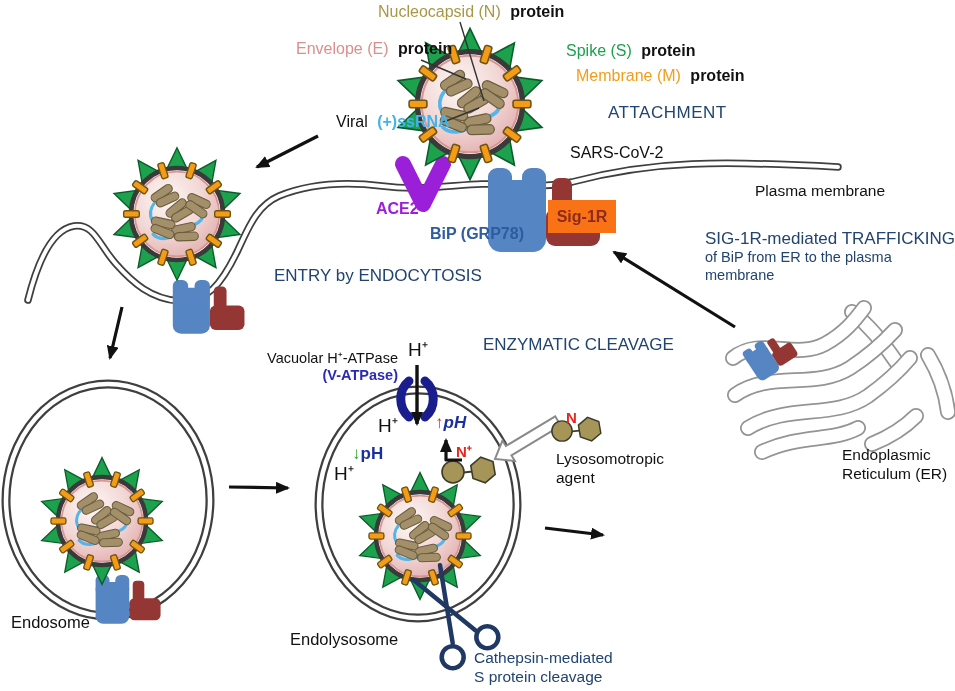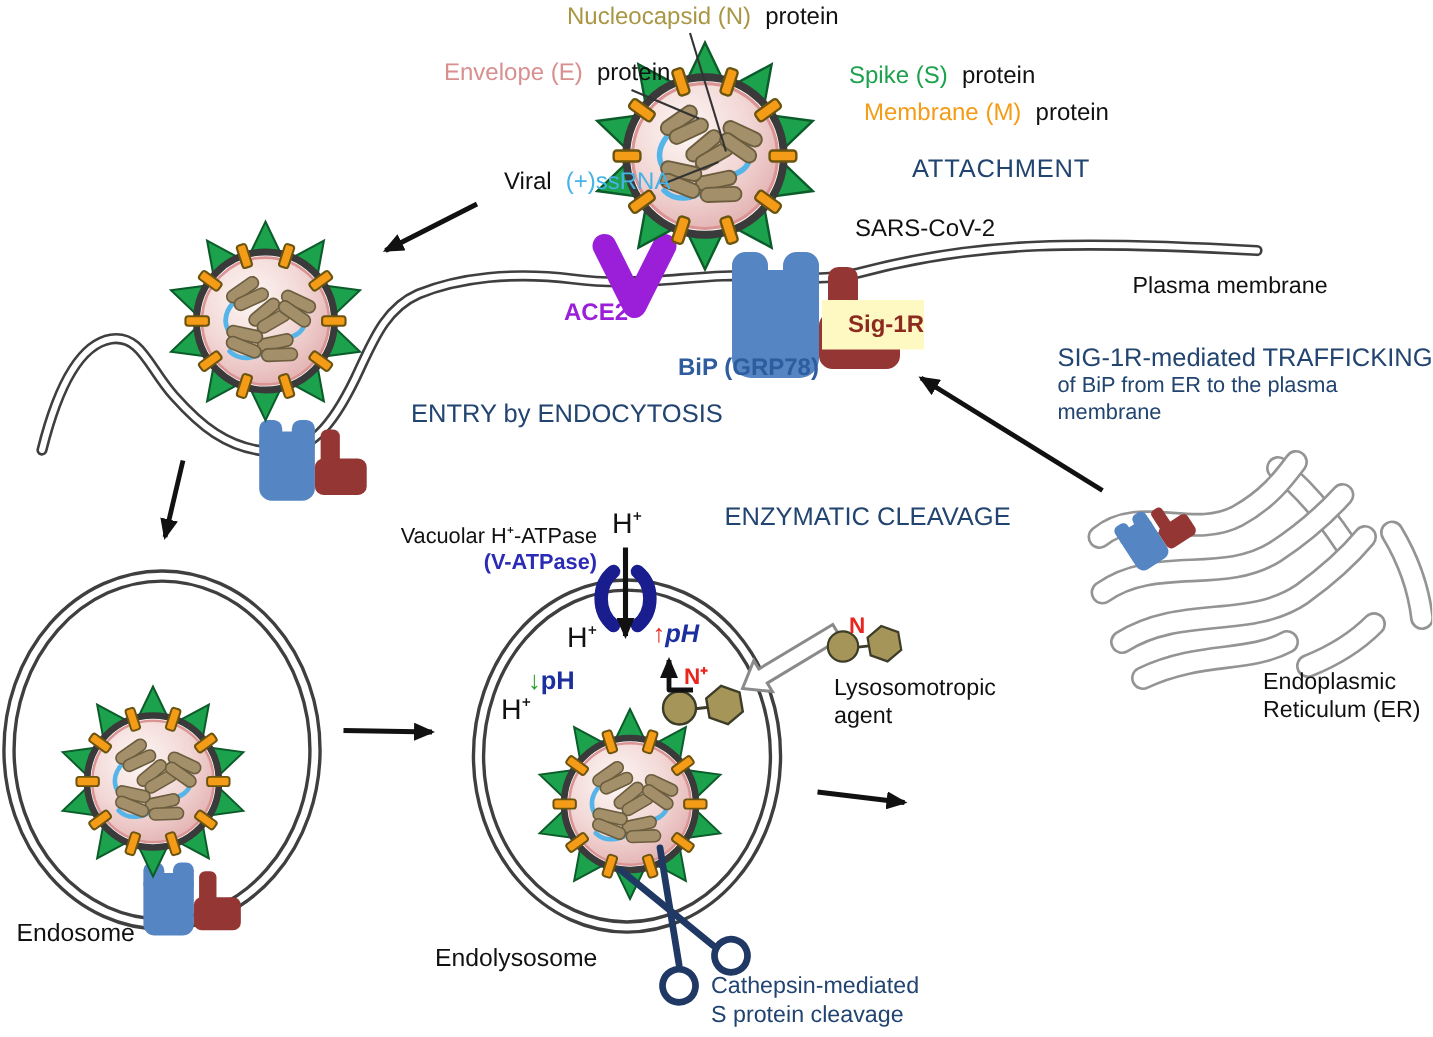--- a/index.html
+++ b/index.html
@@ -1,37 +1,37 @@
 <!DOCTYPE html>
 <html><head>
 <meta charset="utf-8">
 <style>
   html,body{margin:0;padding:0;background:#fff;}
   #stage{position:relative;width:955px;height:691px;background:#fff;overflow:hidden;
          font-family:"Liberation Sans",sans-serif;}
   #art{position:absolute;left:0;top:0;}
   .lbl{position:absolute;white-space:nowrap;color:#111;font-size:16px;line-height:1.2;}
-  .lbl .pad{margin-left:5px;}
+  .lbl .pad{margin-left:5px;font-weight:bold;}
   .head{color:#224470;font-size:17px;}
   .small{font-size:14.5px;}
   .tan{color:#a99745;}
   .pink{color:#d98f8f;}
   .grn{color:#1ca14c;}
   .org{color:#f49c17;}
   .cyan{color:#45b3e8;}
   .purple{color:#9b1fd9;font-weight:bold;}
   .bipblue{color:#2e5c9e;font-weight:bold;}
   .vblue{color:#2b2bb5;}
   .hplus{font-size:19px;color:#111;}
   .bold{font-weight:bold;}
   .redtxt{color:#e8261f;font-weight:bold;}
   .grntxt{color:#2ca02c;font-weight:bold;}
   .phtxt{color:#1b2f9e;font-weight:bold;}
-  #lbl-sig1r{left:548px;top:200px;width:68px;height:33px;background:#fef9c3;
-             text-align:right;line-height:33px;color:#8c2a20;font-weight:bold;}
+  #lbl-sig1r{left:548px;top:200px;width:68px;height:33px;background:#f97316;
+             text-align:center;line-height:33px;color:#8c2a20;font-weight:bold;}
   .rightal{text-align:right;}
 </style>
 </head>
 <body>
 
 <div id="stage">
 
 <svg id="art" width="955" height="691" viewBox="0 0 955 691">
   <defs>
     <radialGradient id="vgrad" cx="38%" cy="32%" r="75%">
@@ -207,21 +207,21 @@
 </div>
 
 <div class="lbl head" style="left:608px;top:103px;letter-spacing:.5px;">ATTACHMENT</div>
 
 <div class="lbl" style="left:570px;top:143px;">SARS-CoV-2</div>
 
 <div class="lbl" style="left:755px;top:182px;font-size:15.5px;">Plasma membrane</div>
 
 <div class="lbl purple" style="left:376px;top:199px;">ACE2</div>
 
-<div class="lbl bipblue" style="left:430px;top:236px;margin-left:22px;">BiP (GRP78)</div>
+<div class="lbl bipblue" style="left:430px;top:224px;">BiP (GRP78)</div>
 
 <div class="lbl" id="lbl-sig1r">Sig-1R</div>
 
 <div class="lbl" style="left:705px;top:229px;">
   <div class="head">SIG-1R-mediated TRAFFICKING</div>
   <div class="head small">of BiP from ER to the plasma</div>
   <div class="head small">membrane</div>
 </div>
 
 <div class="lbl head" style="left:274px;top:266px;">ENTRY by ENDOCYTOSIS</div>

